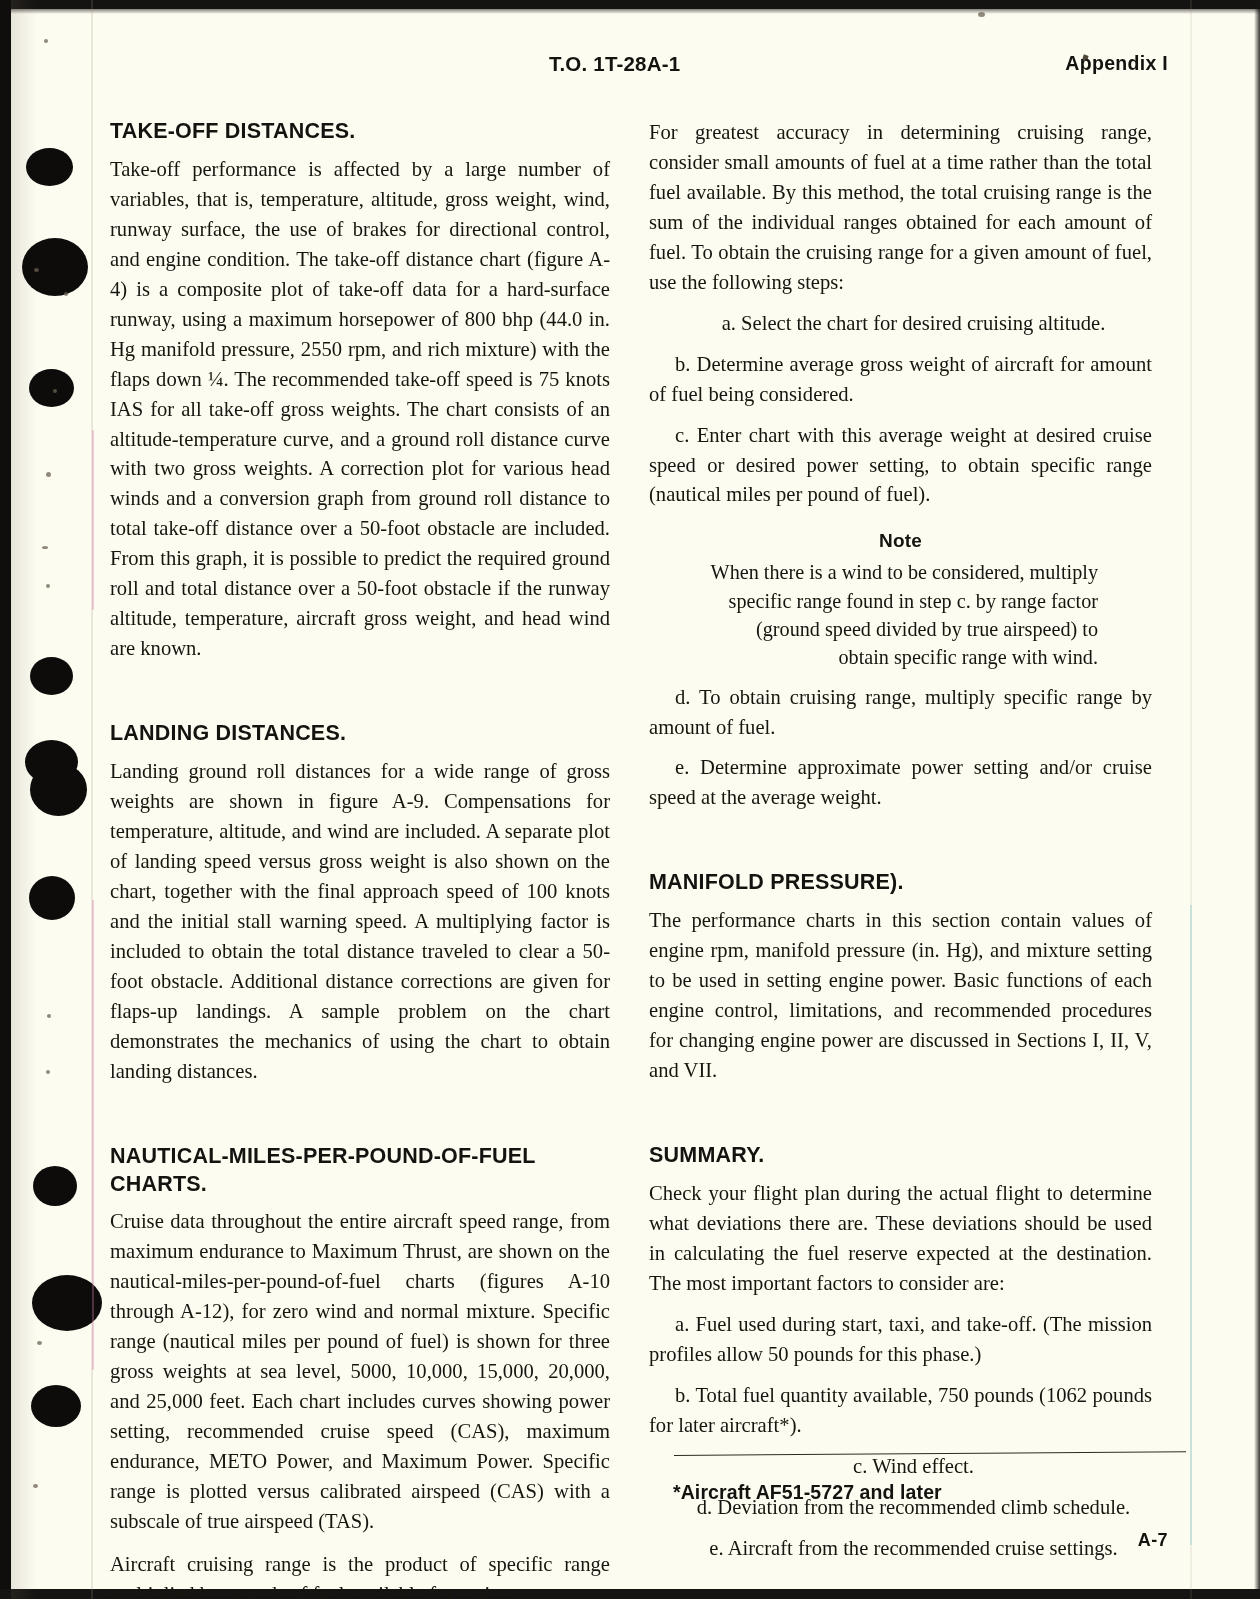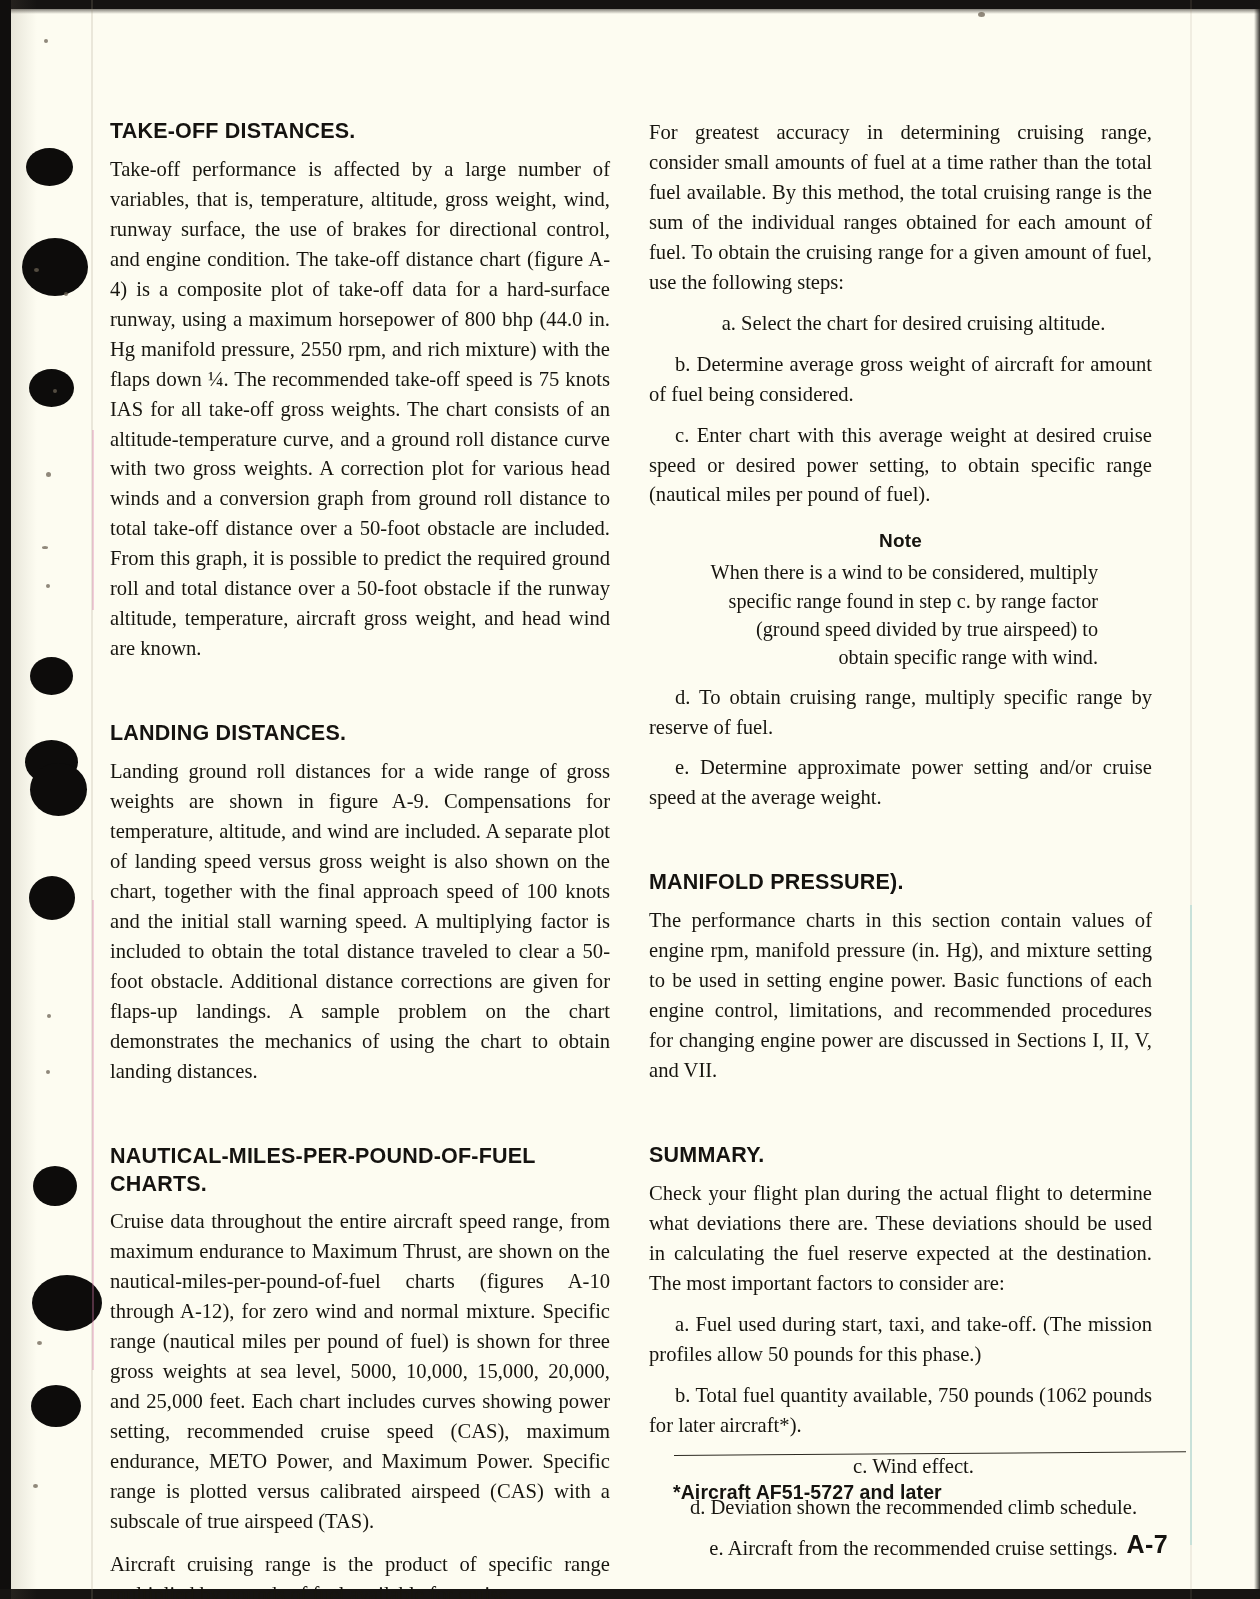--- a/index.html
+++ b/index.html
@@ -209,21 +209,21 @@
     font-size: 19.5px;
     letter-spacing: .1px;
     color: #151310;
   }
   .page-num {
     position: absolute;
     right: 92px;
     top: 1530px;
     font-family: "Liberation Sans", sans-serif;
     font-weight: bold;
-    font-size: 25px;
+    font-size: 18px;
     letter-spacing: .4px;
     color: #151310;
     margin-left: 12px;
   }
 </style>
 </head>
 <body>
 
 <div class="page">
 
@@ -257,20 +257,25 @@
   <div class="speck" style="left:47px; top:1014px; width:4px;height:4px;"></div>
   <div class="speck" style="left:46px; top:1070px; width:4px;height:4px;"></div>
   <div class="speck" style="left:37px; top:1341px; width:5px;height:4px;"></div>
   <div class="speck" style="left:33px; top:1484px; width:5px;height:4px;"></div>
   <div class="speck" style="left:978px; top:12px;  width:7px;height:5px;"></div>
 
   <div class="pink-streak" style="left:92px; top:430px; height:180px;"></div>
   <div class="pink-streak" style="left:92px; top:900px; height:470px;"></div>
   <div class="cyan-streak" style="left:1190px; top:905px; height:640px;"></div>
 
+  <div class="running-head">
+    <div class="head-doc">T.O. 1T-28A-1</div>
+    <div class="head-tick"></div>
+    <div class="head-appendix">Appendix I</div>
+  </div>
 
   <div class="col col-left">
 
     <h2 class="sec tight-top">TAKE-OFF  DISTANCES.</h2>
     <p class="body">Take-off performance is affected by a large number of variables, that is, temperature, altitude, gross weight, wind, runway surface, the use of brakes for directional control, and engine condition. The take-off distance chart (figure A-4) is a composite plot of take-off data for a hard-surface runway, using a maximum horsepower of 800 bhp (44.0 in. Hg manifold pressure, 2550 rpm, and rich mixture) with the flaps down ¼. The recommended take-off speed is 75 knots IAS for all take-off gross weights. The chart consists of an altitude-temperature curve, and a ground roll distance curve with two gross weights. A correction plot for various head winds and a conversion graph from ground roll distance to total take-off distance over a 50-foot obstacle are included. From this graph, it is possible to predict the required ground roll and total distance over a 50-foot obstacle if the runway altitude, temperature, aircraft gross weight, and head wind are known.</p>
 
     <div class="gap-lg"></div>
 
     <h2 class="sec">LANDING  DISTANCES.</h2>
     <p class="body">Landing ground roll distances for a wide range of gross weights are shown in figure A-9. Compensations for temperature, altitude, and wind are included. A separate plot of landing speed versus gross weight is also shown on the chart, together with the final approach speed of 100 knots and the initial stall warning speed. A multiplying factor is included to obtain the total distance traveled to clear a 50-foot obstacle. Additional distance corrections are given for flaps-up landings. A sample problem on the chart demonstrates the mechanics of using the chart to obtain landing distances.</p>
@@ -295,39 +300,39 @@
 
     <p class="step nojust">a. Select the chart for desired cruising altitude.</p>
     <p class="step">b. Determine average gross weight of aircraft for amount of fuel being considered.</p>
     <p class="step">c. Enter chart with this average weight at desired cruise speed or desired power setting, to obtain specific range (nautical miles per pound of fuel).</p>
 
     <div class="note-wrap">
       <div class="note-title">Note</div>
       <div class="note-body">When there is a wind to be considered, multiply specific range found in step c. by range factor (ground speed divided by true airspeed) to obtain specific range with wind.</div>
     </div>
 
-    <p class="step">d. To obtain cruising range, multiply specific range by reserve of fuel.</p>
+    <p class="step">d. To obtain cruising range, multiply specific range by amount of fuel.</p>
     <p class="step">e. Determine approximate power setting and/or cruise speed at the average weight.</p>
 
     <div class="gap-lg"></div>
 
     <h2 class="sec">
       <span>MANIFOLD PRESSURE).</span>
     </h2>
     <p class="body">The performance charts in this section contain values of engine rpm, manifold pressure (in. Hg), and mixture setting to be used in setting engine power. Basic functions of each engine control, limitations, and recommended procedures for changing engine power are discussed in Sections I, II, V, and VII.</p>
 
     <div class="gap-lg"></div>
 
     <h2 class="sec">SUMMARY.</h2>
     <p class="body">Check your flight plan during the actual flight to determine what deviations there are. These deviations should be used in calculating the fuel reserve expected at the destination. The most important factors to consider are:</p>
 
     <p class="step">a. Fuel used during start, taxi, and take-off. (The mission profiles allow 50 pounds for this phase.)</p>
     <p class="step">b. Total fuel quantity available, 750 pounds (1062 pounds for later aircraft*).</p>
     <p class="step nojust">c. Wind effect.</p>
-    <p class="step nojust">d. Deviation shown the recommended climb schedule.</p>
+    <p class="step nojust">d. Deviation from the recommended climb schedule.</p>
     <p class="step nojust">e. Aircraft from the recommended cruise settings.</p>
 
   </div>
 
   <div class="foot-rule"></div>
   <div class="footnote">*Aircraft AF51-5727 and later</div>
   <div class="page-num">A-7</div>
 
 </div>
 

